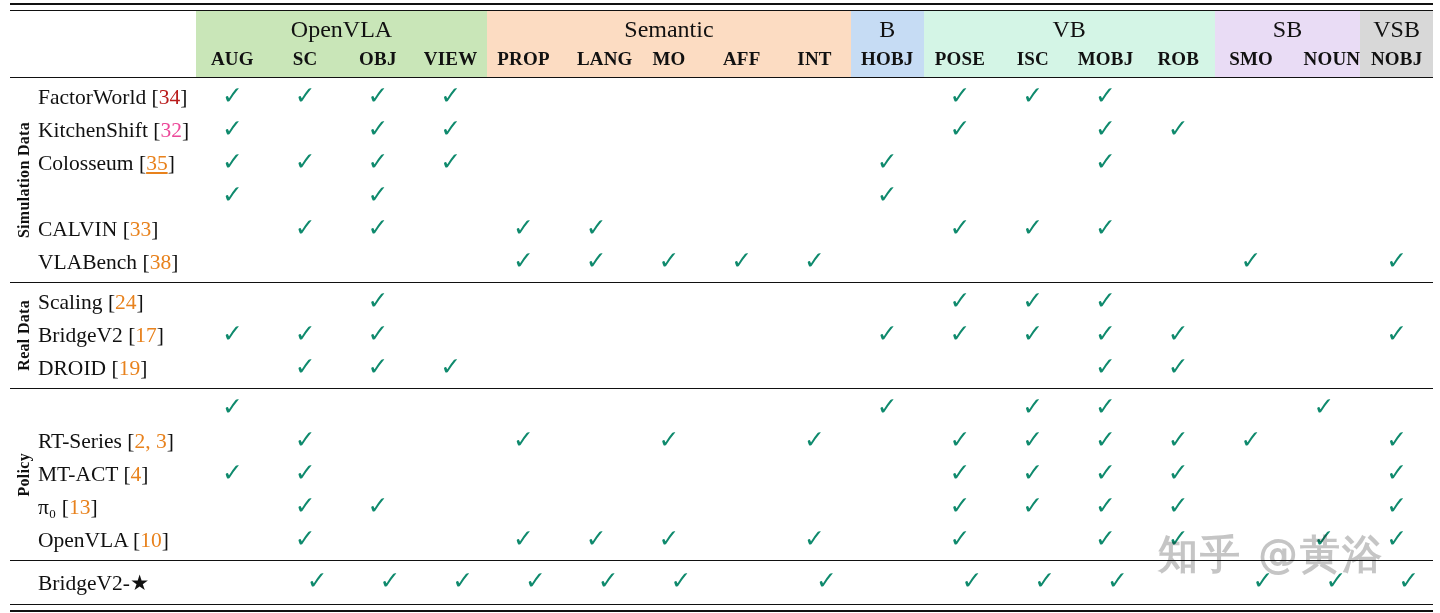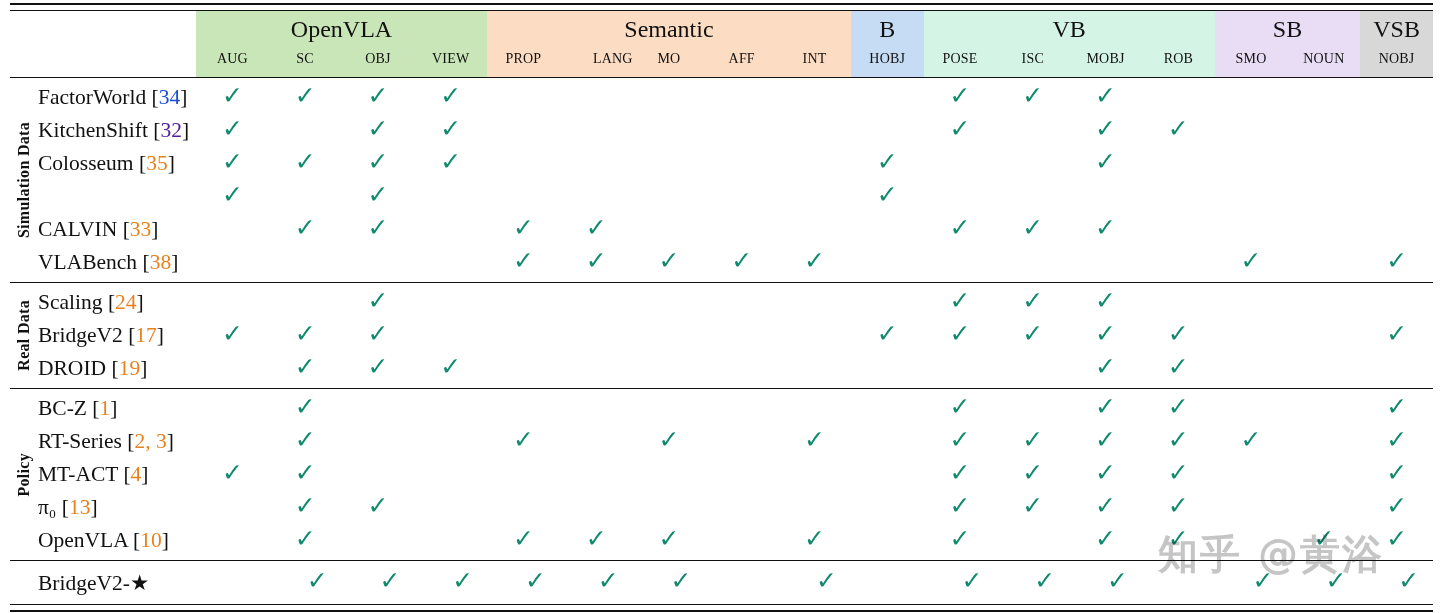--- a/index.html
+++ b/index.html
@@ -14,21 +14,21 @@
   
   .toprule    { height:5px; border-top:2.5px solid #111; border-bottom:1.6px solid #111; }
   .bottomrule { height:5px; border-top:1.6px solid #111; border-bottom:2.5px solid #111; }
   .midrule    { border-top:1.8px solid #111; }
   .secrule    { border-top:1.5px solid #111; }
 
   
   .header-grid { display:grid; grid-template-columns:186px repeat(17,1fr); grid-template-rows:34px 32px; }
   .h-corner   { grid-row:1 / 3; grid-column:1; background:#fff; }
   .group-cell { grid-row:1; text-align:center; font-size:24px; line-height:36px; }
-  .sub-cell   { grid-row:2; text-align:center; font-weight:normal; font-size:14px; line-height:28px; letter-spacing:.2px; }
+  .sub-cell   { grid-row:2; text-align:center; font-weight:bold; font-size:19px; line-height:28px; letter-spacing:.2px; }
 
   
   .section  { display:flex; align-items:stretch; padding:3px 0; }
   .sec-label{ width:28px; display:flex; align-items:center; justify-content:center; }
   .sec-label span{
     writing-mode:vertical-rl; transform:rotate(180deg);
     font-weight:bold; font-size:16px; white-space:nowrap; letter-spacing:.3px;
   }
   .rows { flex:1; }
   .row  { display:grid; grid-template-columns:158px repeat(17,1fr); height:33px; align-items:center; }
@@ -72,71 +72,71 @@
         <div class="sub-cell" style="background: rgb(252, 220, 194); text-align: right;">LANG</div>
         <div class="sub-cell" style="background: rgb(252, 220, 194);">MO</div>
         <div class="sub-cell" style="background: rgb(252, 220, 194);">AFF</div>
         <div class="sub-cell" style="background: rgb(252, 220, 194);">INT</div>
         <div class="sub-cell" style="background: rgb(198, 220, 244);">HOBJ</div>
         <div class="sub-cell" style="background: rgb(212, 245, 230);">POSE</div>
         <div class="sub-cell" style="background: rgb(212, 245, 230);">ISC</div>
         <div class="sub-cell" style="background: rgb(212, 245, 230);">MOBJ</div>
         <div class="sub-cell" style="background: rgb(212, 245, 230);">ROB</div>
         <div class="sub-cell" style="background: rgb(233, 220, 245);">SMO</div>
-        <div class="sub-cell" style="background: rgb(233, 220, 245);">NOUN</div>
+        <div class="sub-cell" style="background: rgb(233, 220, 245); text-align: right;">NOUN</div>
         <div class="sub-cell" style="background: rgb(216, 216, 216);">NOBJ</div>
       </div>
       <div class="midrule"></div>
       <div class="section">
         <div class="sec-label">
           <span>Simulation Data</span>
         </div>
         <div class="rows">
           <div class="row">
-            <div class="rowlabel"><span>FactorWorld</span><span class="bracket"> [</span><span class="cite" style="color: #1d4ed8;">34</span><span class="bracket">]</span></div>
-            <div class="check" style="color: rgb(15, 138, 109);">✓</div>
-            <div class="check" style="color: rgb(15, 138, 109);">✓</div>
-            <div class="check" style="color: rgb(15, 138, 109);">✓</div>
-            <div class="check" style="color: rgb(15, 138, 109);">✓</div>
-            <div class="check"></div>
-            <div class="check"></div>
-            <div class="check"></div>
-            <div class="check"></div>
-            <div class="check"></div>
-            <div class="check"></div>
-            <div class="check" style="color: rgb(15, 138, 109);">✓</div>
-            <div class="check" style="color: rgb(15, 138, 109);">✓</div>
-            <div class="check" style="color: rgb(15, 138, 109);">✓</div>
-            <div class="check"></div>
-            <div class="check"></div>
-            <div class="check"></div>
-            <div class="check"></div>
-          </div>
-          <div class="row">
-            <div class="rowlabel"><span>KitchenShift</span><span class="bracket"> [</span><span class="cite" style="color: #4c1d95;">32</span><span class="bracket">]</span></div>
-            <div class="check" style="color: rgb(15, 138, 109);">✓</div>
-            <div class="check"></div>
-            <div class="check" style="color: rgb(15, 138, 109);">✓</div>
-            <div class="check" style="color: rgb(15, 138, 109);">✓</div>
-            <div class="check"></div>
-            <div class="check"></div>
-            <div class="check"></div>
-            <div class="check"></div>
-            <div class="check"></div>
-            <div class="check"></div>
-            <div class="check" style="color: rgb(15, 138, 109);">✓</div>
-            <div class="check"></div>
-            <div class="check" style="color: rgb(15, 138, 109);">✓</div>
-            <div class="check" style="color: rgb(15, 138, 109);">✓</div>
-            <div class="check"></div>
-            <div class="check"></div>
-            <div class="check"></div>
-          </div>
-          <div class="row">
-            <div class="rowlabel"><span>Colosseum</span><span class="bracket"> [</span><span class="cite" style="color: rgb(232, 130, 29);">35</span><span class="bracket">]</span></div>
+            <div class="rowlabel"><span>FactorWorld</span><span class="bracket"> [</span><span class="cite" style="color: #b91c1c;">34</span><span class="bracket">]</span></div>
+            <div class="check" style="color: rgb(15, 138, 109);">✓</div>
+            <div class="check" style="color: rgb(15, 138, 109);">✓</div>
+            <div class="check" style="color: rgb(15, 138, 109);">✓</div>
+            <div class="check" style="color: rgb(15, 138, 109);">✓</div>
+            <div class="check"></div>
+            <div class="check"></div>
+            <div class="check"></div>
+            <div class="check"></div>
+            <div class="check"></div>
+            <div class="check"></div>
+            <div class="check" style="color: rgb(15, 138, 109);">✓</div>
+            <div class="check" style="color: rgb(15, 138, 109);">✓</div>
+            <div class="check" style="color: rgb(15, 138, 109);">✓</div>
+            <div class="check"></div>
+            <div class="check"></div>
+            <div class="check"></div>
+            <div class="check"></div>
+          </div>
+          <div class="row">
+            <div class="rowlabel"><span>KitchenShift</span><span class="bracket"> [</span><span class="cite" style="color: #ec4899;">32</span><span class="bracket">]</span></div>
+            <div class="check" style="color: rgb(15, 138, 109);">✓</div>
+            <div class="check"></div>
+            <div class="check" style="color: rgb(15, 138, 109);">✓</div>
+            <div class="check" style="color: rgb(15, 138, 109);">✓</div>
+            <div class="check"></div>
+            <div class="check"></div>
+            <div class="check"></div>
+            <div class="check"></div>
+            <div class="check"></div>
+            <div class="check"></div>
+            <div class="check" style="color: rgb(15, 138, 109);">✓</div>
+            <div class="check"></div>
+            <div class="check" style="color: rgb(15, 138, 109);">✓</div>
+            <div class="check" style="color: rgb(15, 138, 109);">✓</div>
+            <div class="check"></div>
+            <div class="check"></div>
+            <div class="check"></div>
+          </div>
+          <div class="row">
+            <div class="rowlabel"><span>Colosseum</span><span class="bracket"> [</span><span class="cite" style="color: rgb(232, 130, 29); text-decoration: underline;">35</span><span class="bracket">]</span></div>
             <div class="check" style="color: rgb(15, 138, 109);">✓</div>
             <div class="check" style="color: rgb(15, 138, 109);">✓</div>
             <div class="check" style="color: rgb(15, 138, 109);">✓</div>
             <div class="check" style="color: rgb(15, 138, 109);">✓</div>
             <div class="check"></div>
             <div class="check"></div>
             <div class="check"></div>
             <div class="check"></div>
             <div class="check"></div>
             <div class="check" style="color: rgb(15, 138, 109);">✓</div>
@@ -277,21 +277,20 @@
           </div>
         </div>
       </div>
       <div class="secrule"></div>
       <div class="section">
         <div class="sec-label">
           <span>Policy</span>
         </div>
         <div class="rows">
           <div class="row">
-            <div class="rowlabel"><span>BC-Z</span><span class="bracket"> [</span><span class="cite" style="color: rgb(232, 130, 29);">1</span><span class="bracket">]</span></div>
             <div class="check"></div>
             <div class="check" style="color: rgb(15, 138, 109);">✓</div>
             <div class="check"></div>
             <div class="check"></div>
             <div class="check"></div>
             <div class="check"></div>
             <div class="check"></div>
             <div class="check"></div>
             <div class="check"></div>
             <div class="check"></div>

